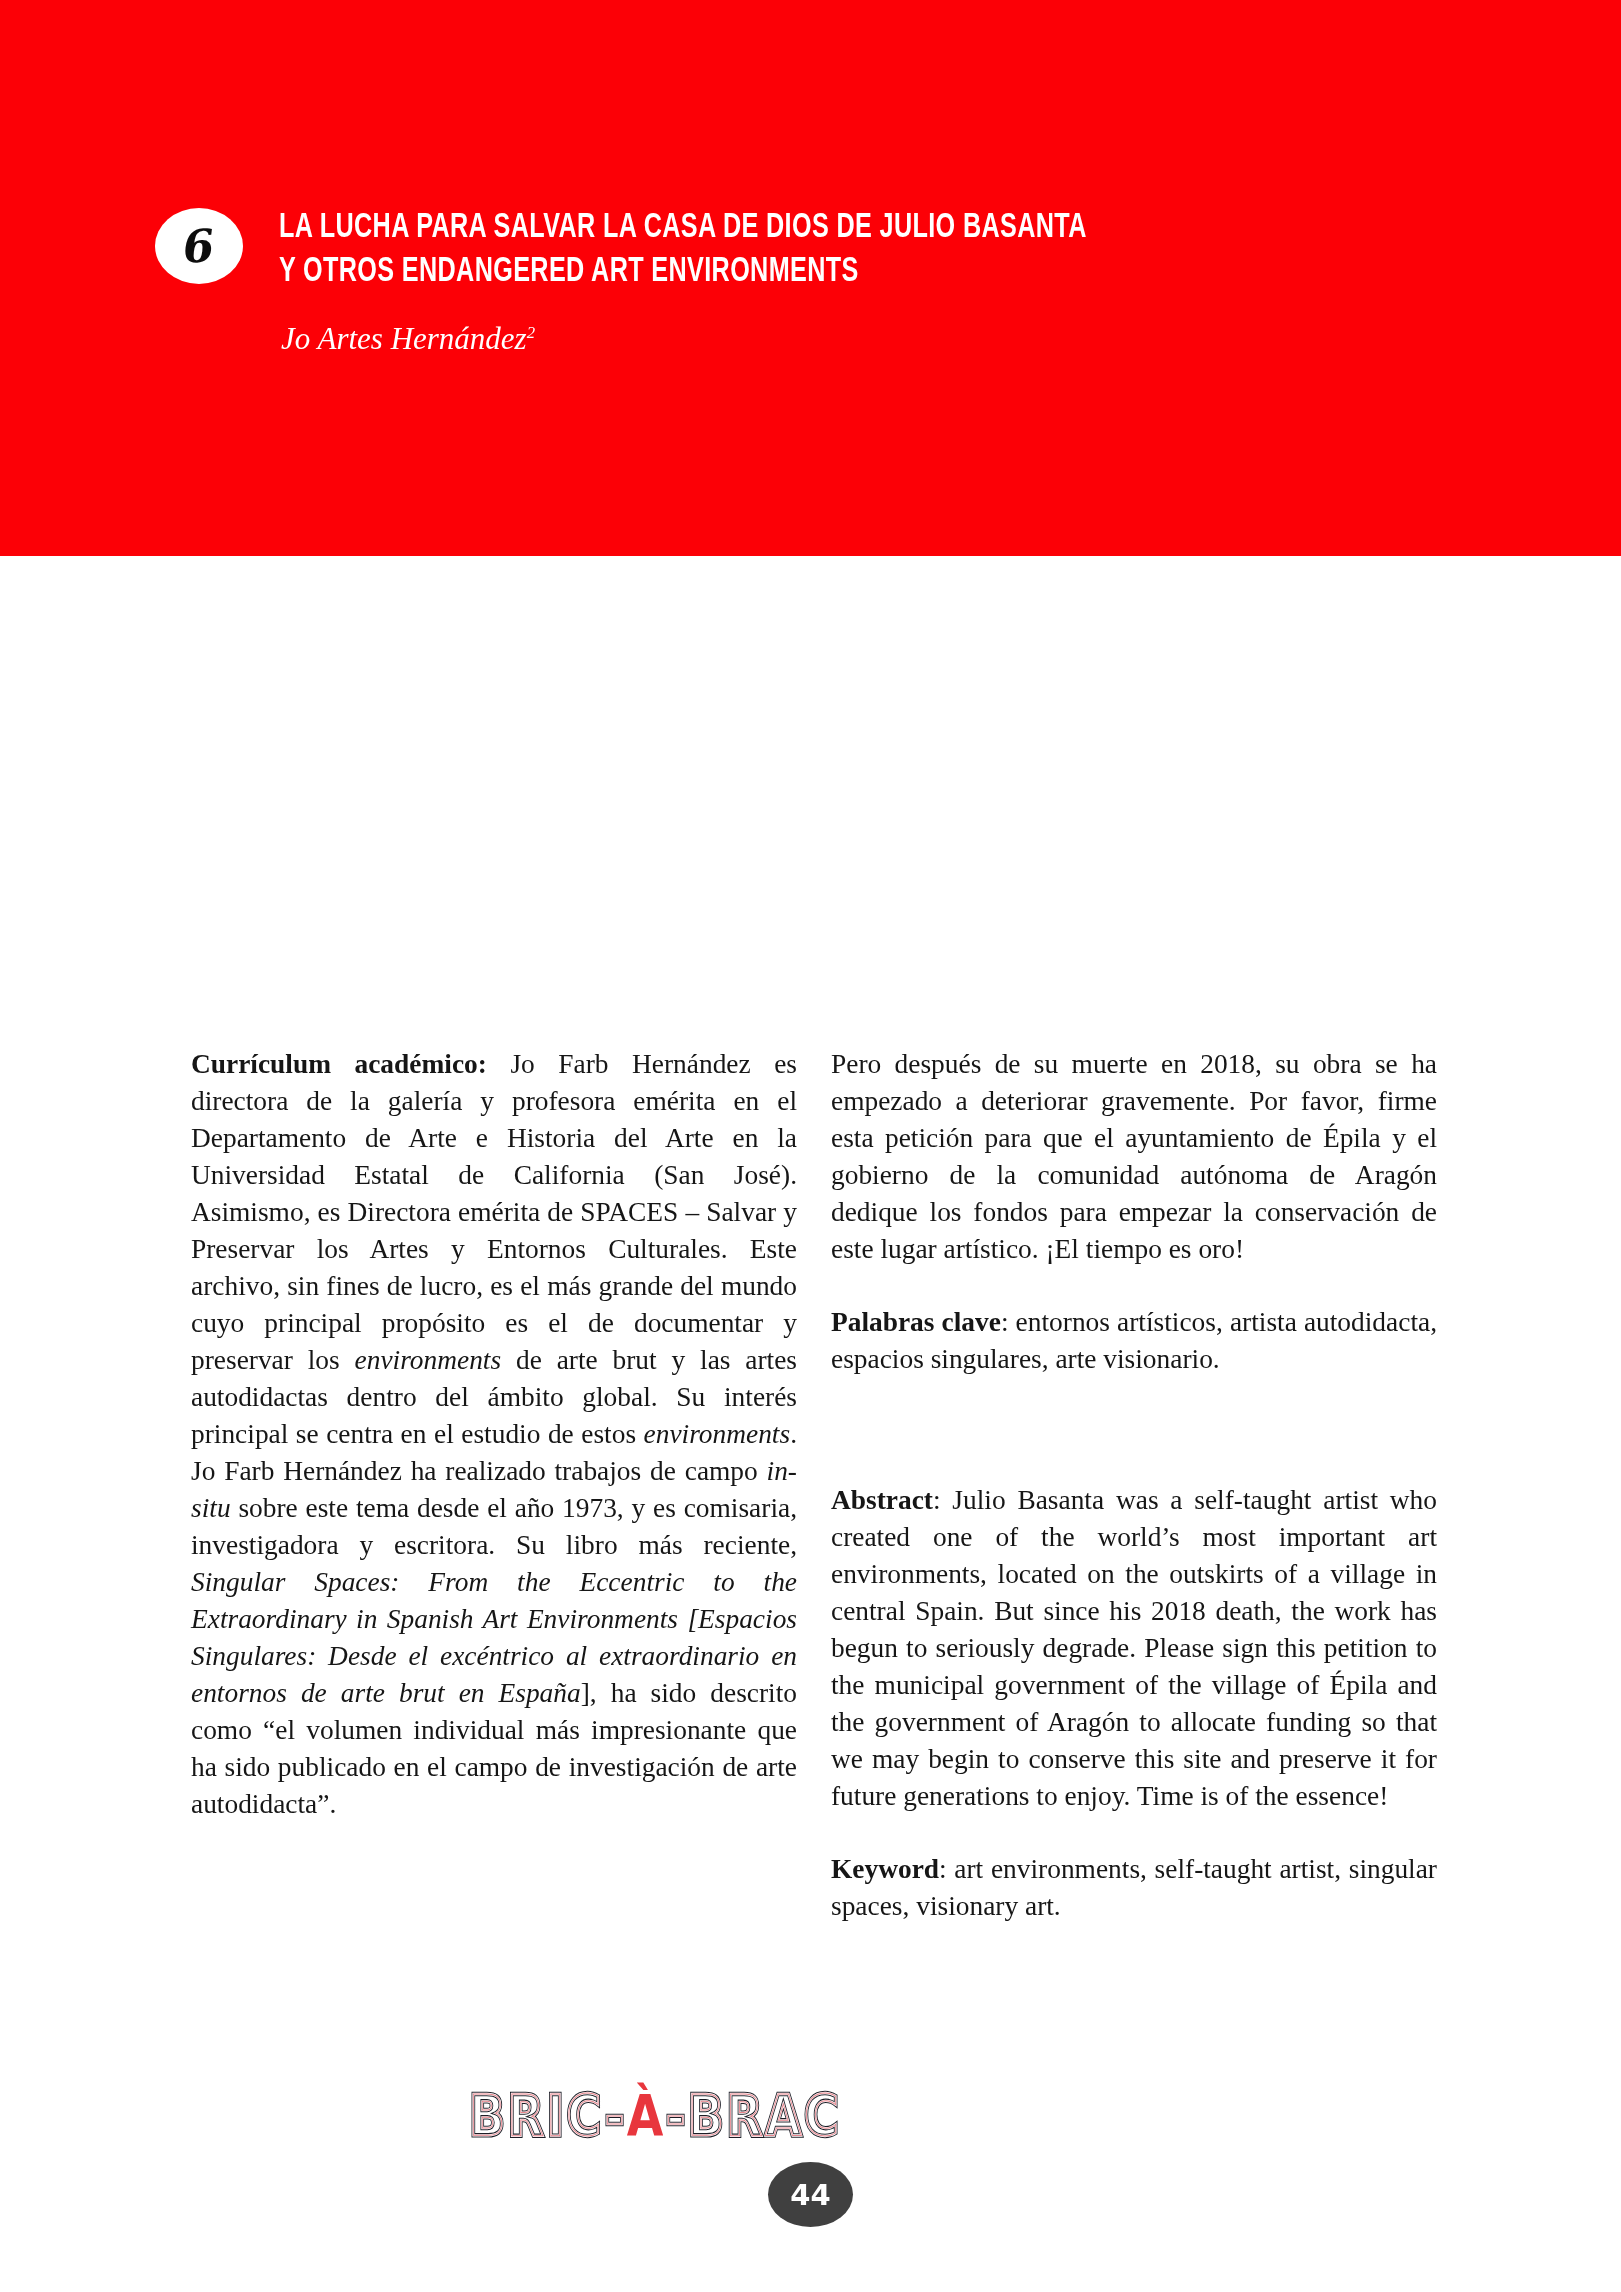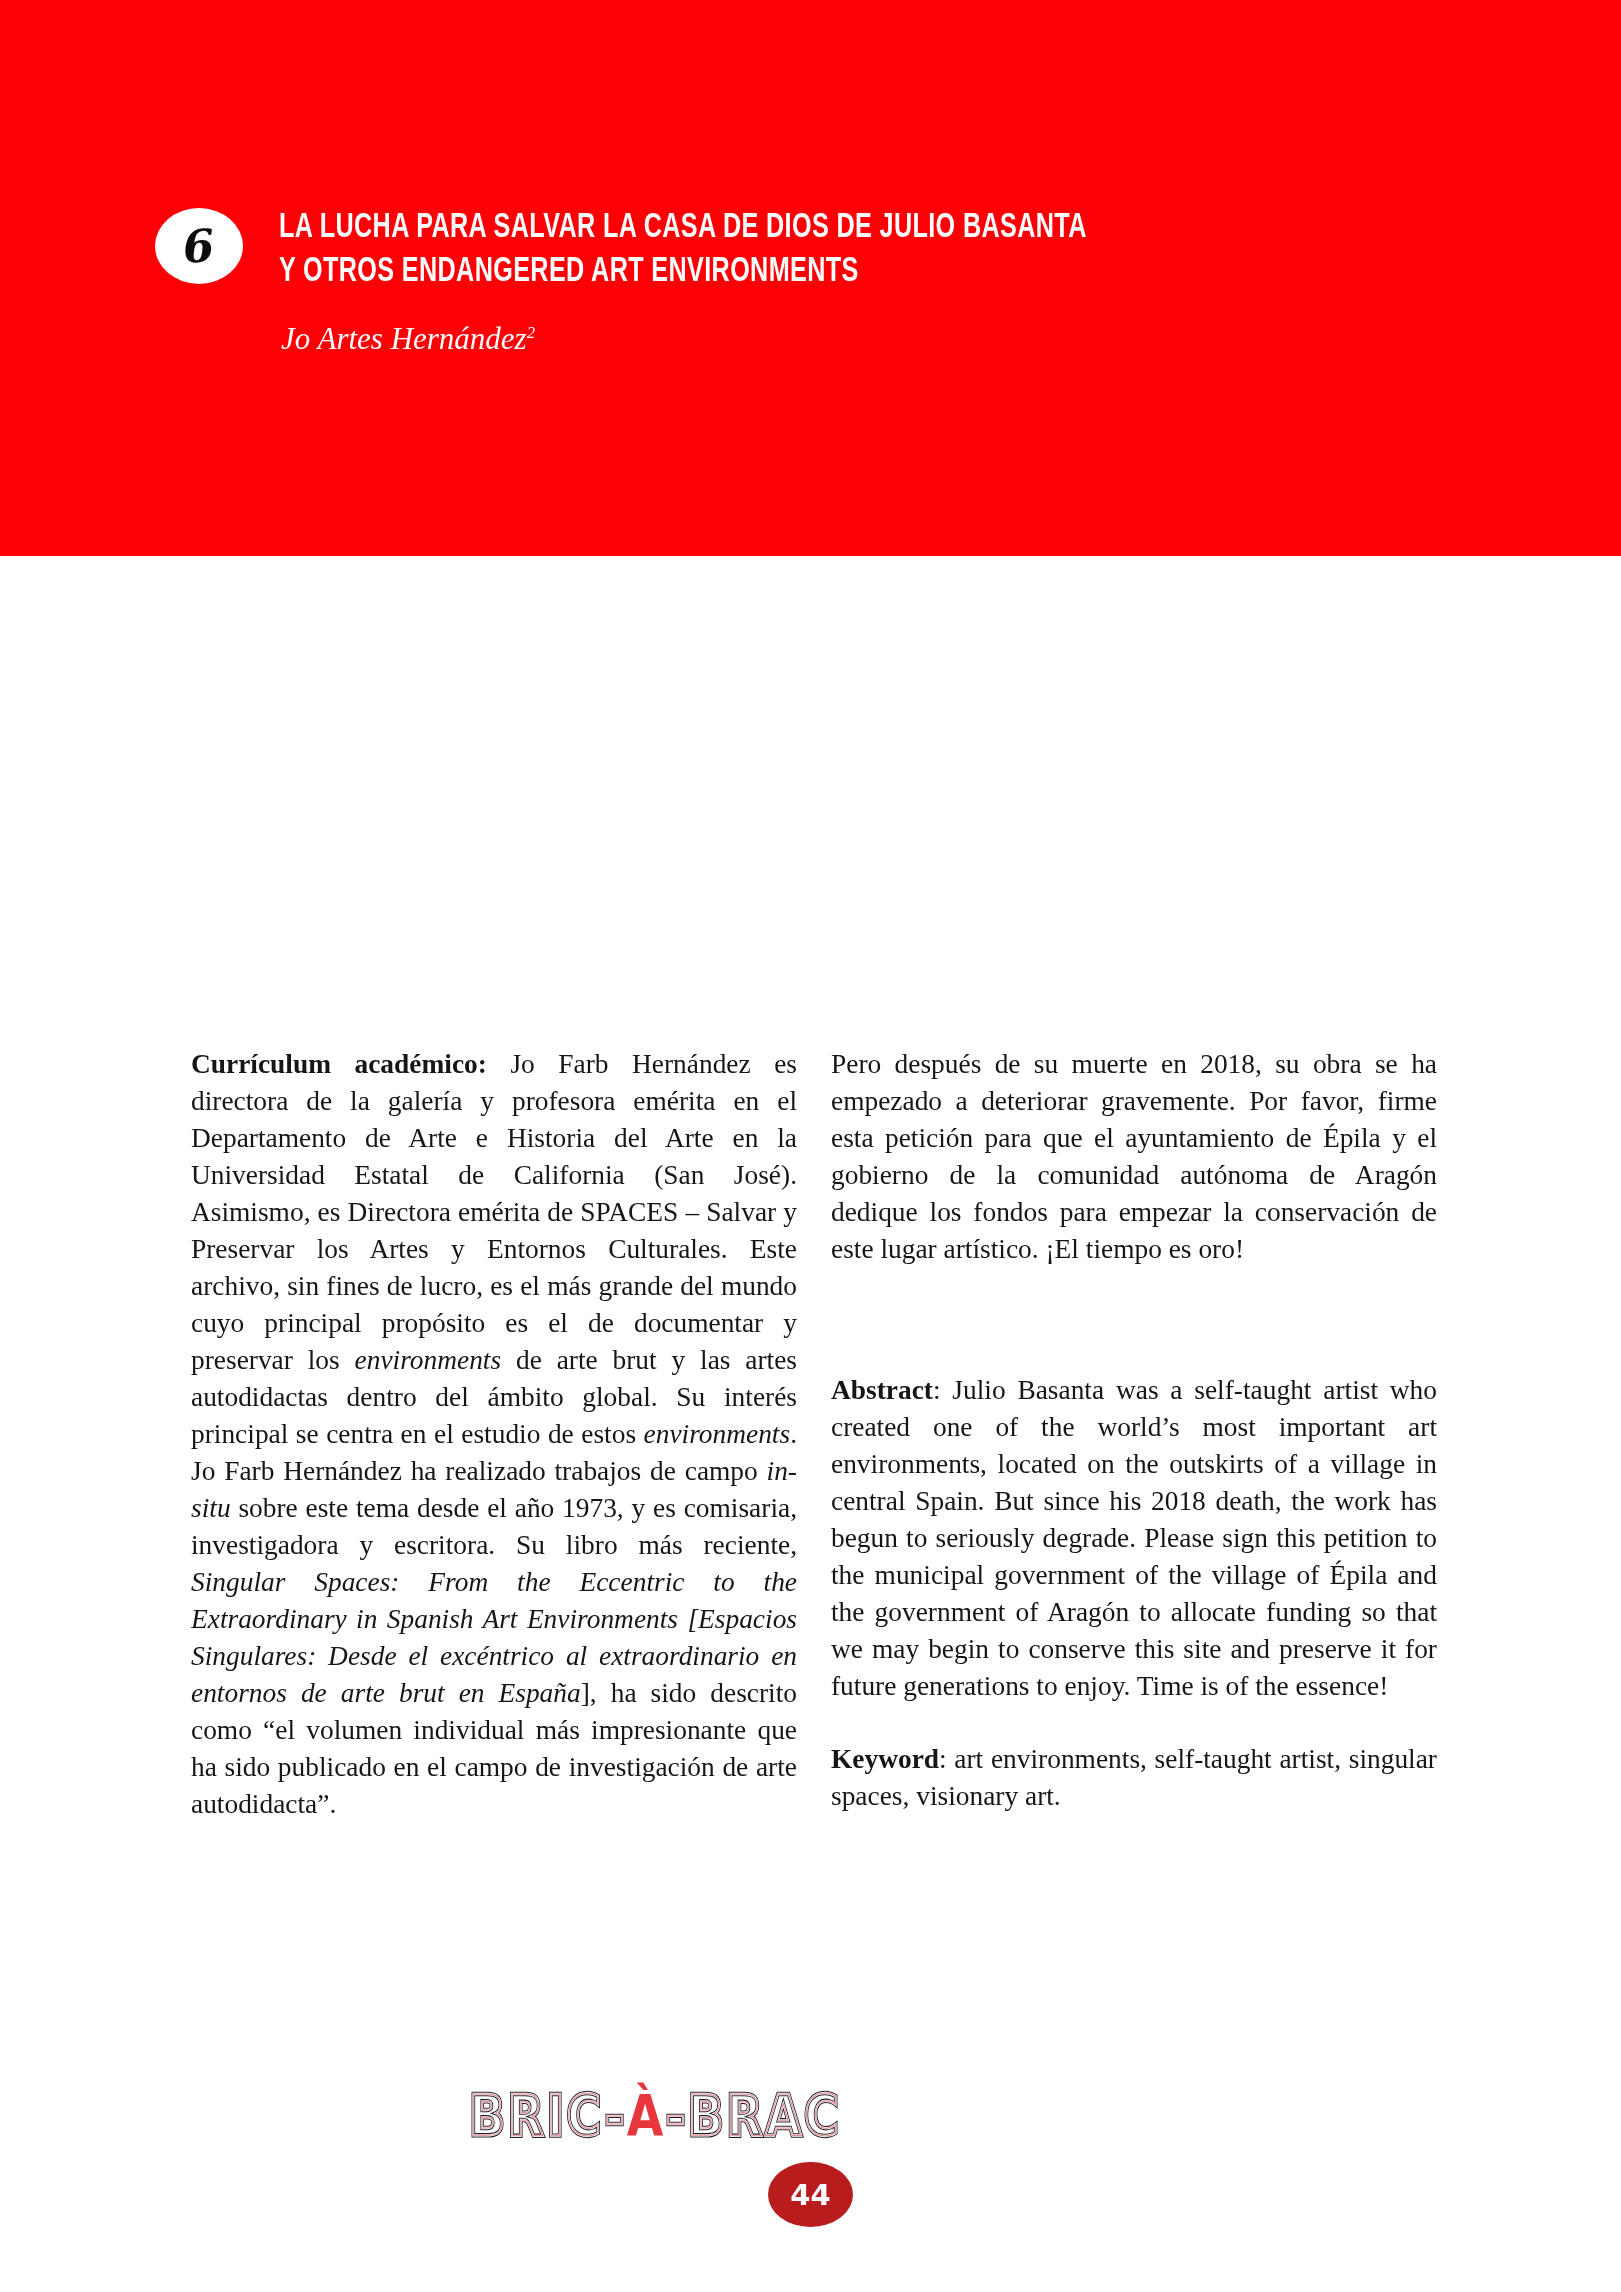--- a/index.html
+++ b/index.html
@@ -79,21 +79,21 @@
   .L1 .o{color:transparent;-webkit-text-stroke:4.4px #1d1d26;}
   .L1 .a{color:transparent;}
   .L2 .o{color:transparent;-webkit-text-stroke:2.3px #ffffff;}
   .L2 .a{color:transparent;}
   .L3 .o{color:transparent;-webkit-text-stroke:1px #e8858d;}
   .L3 .a{color:#e8363d;}
 
   .page-oval{
     position:absolute;left:768px;top:2162px;
     width:85px;height:65px;border-radius:50%;
-    background:#b91c1c;
+    background:#404040;
     display:flex;align-items:center;justify-content:center;
     color:#ffffff;
     font-family:"DejaVu Sans",sans-serif;
     font-weight:bold;font-size:29px;
   }
 </style>
 </head>
 <body>
 
 <div class="page">
@@ -110,20 +110,21 @@
       <span>Jo Artes Hernández</span><sup>2</sup>
     </div>
   </div>
 
   <div class="col col-left">
     <p class="para"><b>Currículum académico:</b><span> Jo Farb Hernández es directora de la galería y profesora emérita en el Departamento de Arte e Historia del Arte en la Universidad Estatal de California (San José). Asimismo, es Directora emérita de SPACES – Salvar y Preservar los Artes y Entornos Culturales. Este archivo, sin fines de lucro, es el más grande del mundo cuyo principal propósito es el de documentar y preservar los </span><i>environments</i><span> de arte brut y las artes autodidactas dentro del ámbito global. Su interés principal se centra en el estudio de estos </span><i>environments</i><span>. Jo Farb Hernández ha realizado trabajos de campo </span><i>in-situ</i><span> sobre este tema desde el año 1973, y es comisaria, investigadora y escritora. Su libro más reciente, </span><i>Singular Spaces: From the Eccentric to the Extraordinary in Spanish Art Environments [Espacios Singulares: Desde el excéntrico al extraordinario en entornos de arte brut en España</i><span>], ha sido descrito como “el volumen individual más impresionante que ha sido publicado en el campo de investigación de arte autodidacta”.</span></p>
   </div>
 
   <div class="col col-right">
     <p class="para"><span>Pero después de su muerte en 2018, su obra se ha empezado a deteriorar gravemente. Por favor, firme esta petición para que el ayuntamiento de Épila y el gobierno de la comunidad autónoma de Aragón dedique los fondos para empezar la conservación de este lugar artístico. ¡El tiempo es oro!</span></p>
+    <p class="para gap"><b>Palabras clave</b><span>: entornos artísticos, artista autodidacta, espacios singulares, arte visionario.</span></p>
     <p class="para gap-xl"><b>Abstract</b><span>: Julio Basanta was a self-taught artist who created one of the world’s most important art environments, located on the outskirts of a village in central Spain. But since his 2018 death, the work has begun to seriously degrade. Please sign this petition to the municipal government of the village of Épila and the government of Aragón to allocate funding so that we may begin to conserve this site and preserve it for future generations to enjoy. Time is of the essence!</span></p>
     <p class="para gap"><b>Keyword</b><span>: art environments, self-taught artist, singular spaces, visionary art.</span></p>
   </div>
 
   <div class="logo-wrap">
     <div class="logo">
       <span class="layer L1"><span class="o">BRIC-</span><span class="a">À</span><span class="o">-BRAC</span></span>
       <span class="layer abs L2"><span class="o">BRIC-</span><span class="a">À</span><span class="o">-BRAC</span></span>
       <span class="layer abs L3"><span class="o">BRIC-</span><span class="a">À</span><span class="o">-BRAC</span></span>
     </div>

